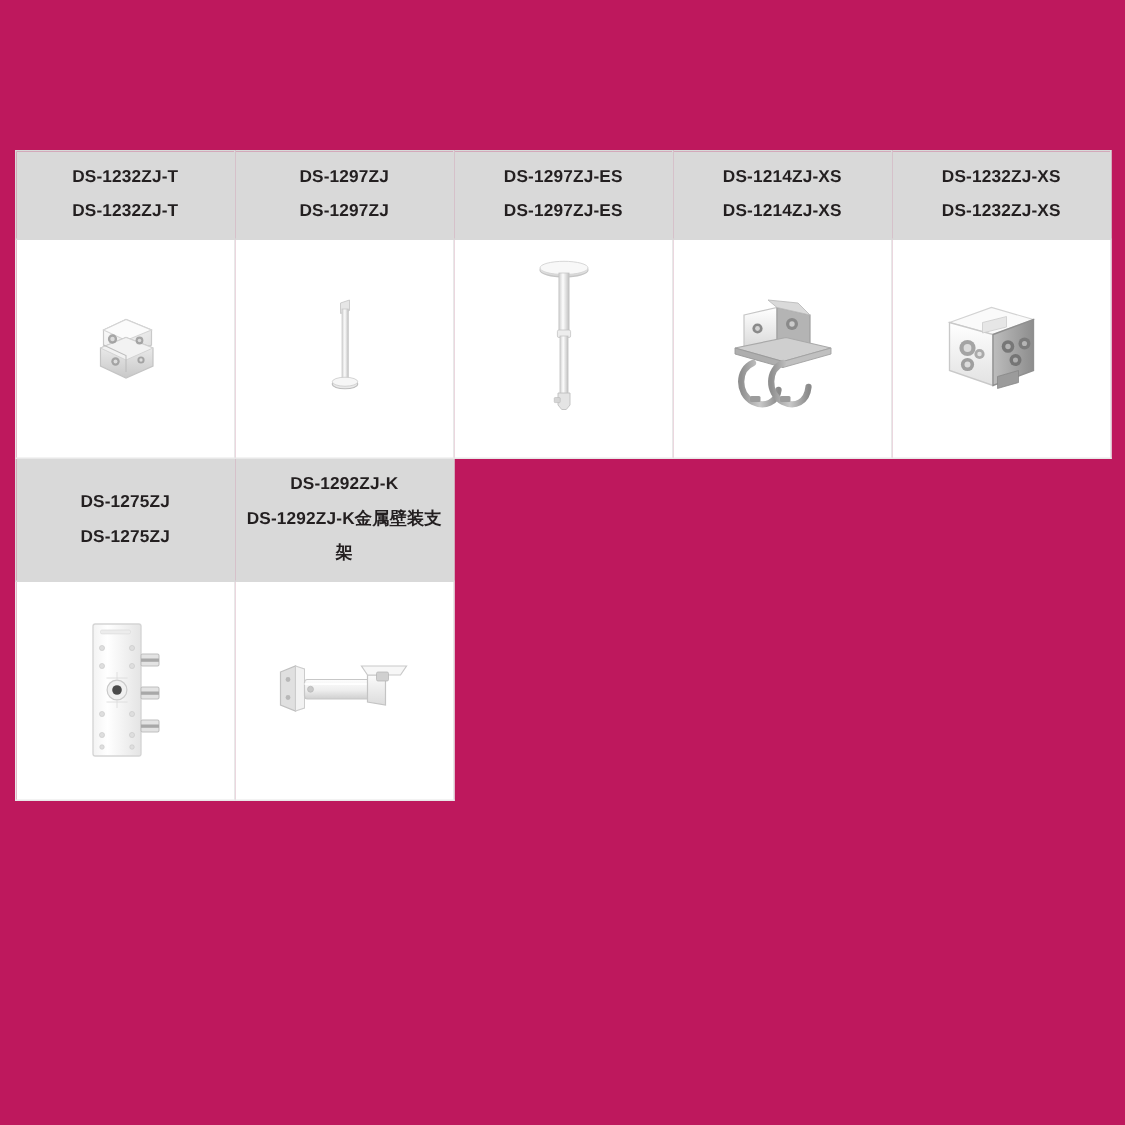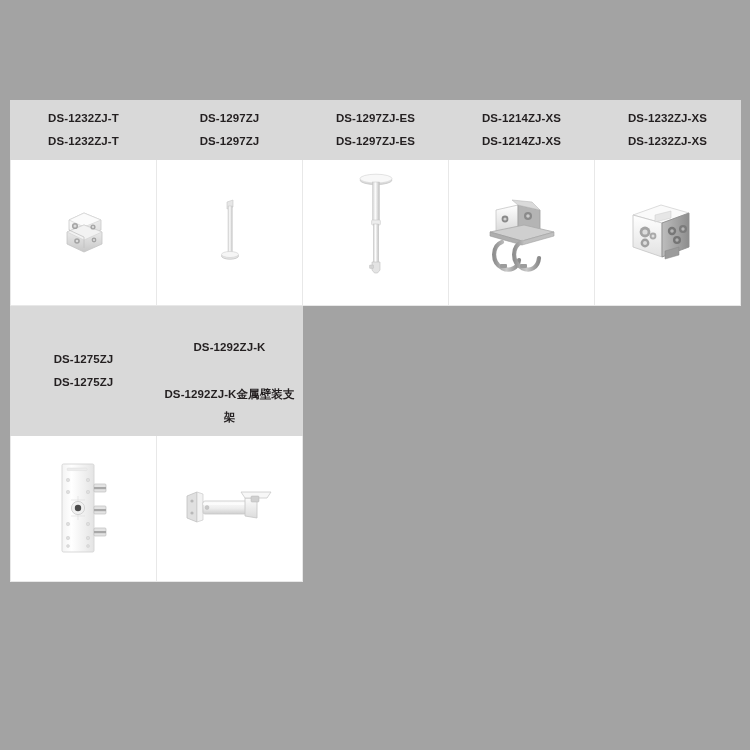--- a/index.html
+++ b/index.html
@@ -12,21 +12,21 @@
     height: 750px;
     font-family: "Liberation Sans", sans-serif;
     -webkit-font-smoothing: antialiased;
     overflow: hidden;
   }
 
   #page {
     position: relative;
     width: 750px;
     height: 750px;
-    background: #a3a3a3;
+    background: #be185d;
   }
 
   .accessory-table {
     position: absolute;
     left: 10px;
     top: 100px;
     width: 730px;
     border-collapse: collapse;
     table-layout: fixed;
   }
@@ -45,21 +45,21 @@
     text-align: center;
     font-size: 11.5px;
     font-weight: bold;
     color: #231f20;
     line-height: 2.0;
     padding: 6px 4px;
     letter-spacing: 0.1px;
     border-color: #d9d9d9;
   }
   td.model-cell .model-line { display: block; white-space: nowrap; }
-  td.model-cell.wrap .model-line { white-space: normal; margin-top: 24px; }
+  td.model-cell.wrap .model-line { white-space: normal; }
 
   
   td.image-cell {
     background: #ffffff;
     height: 145px;
     text-align: center;
   }
 
   .img-wrap {
     width: 100%;

